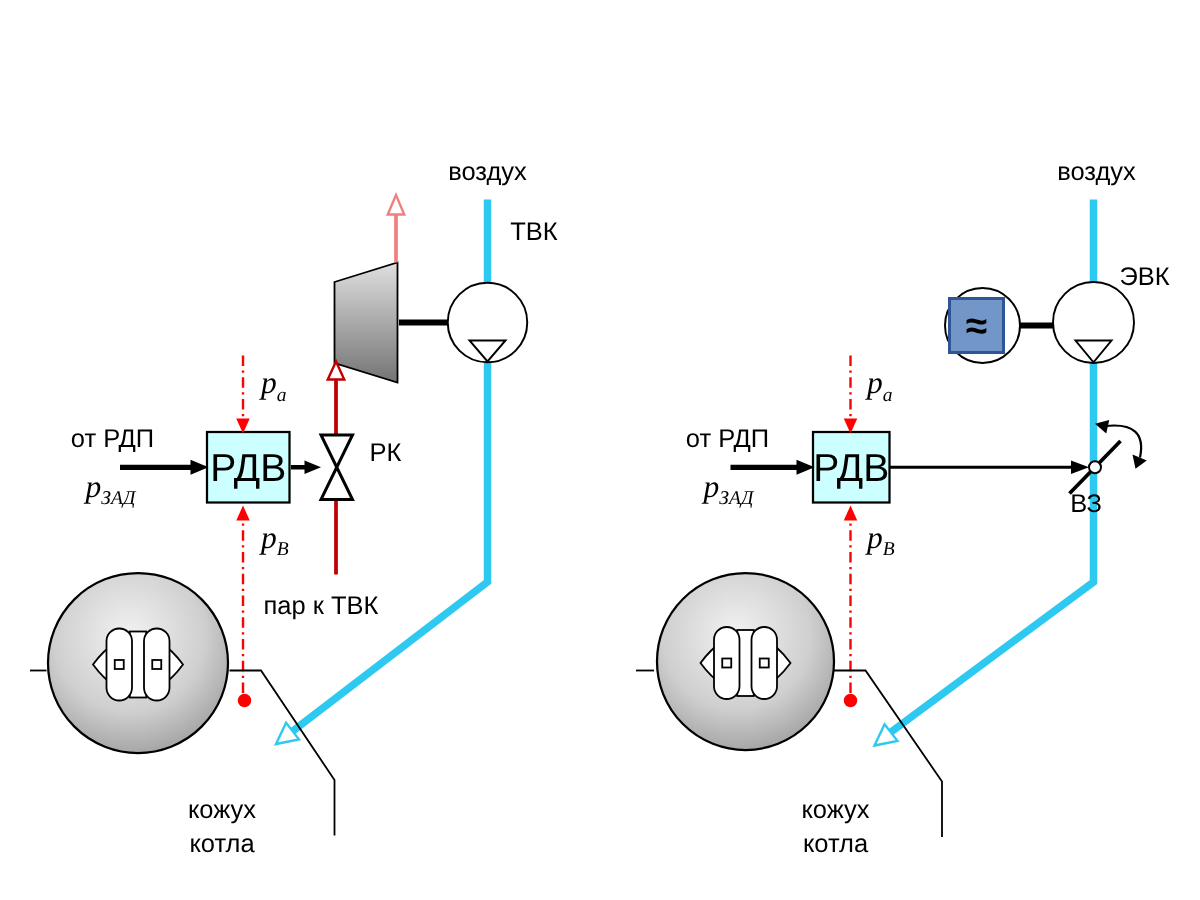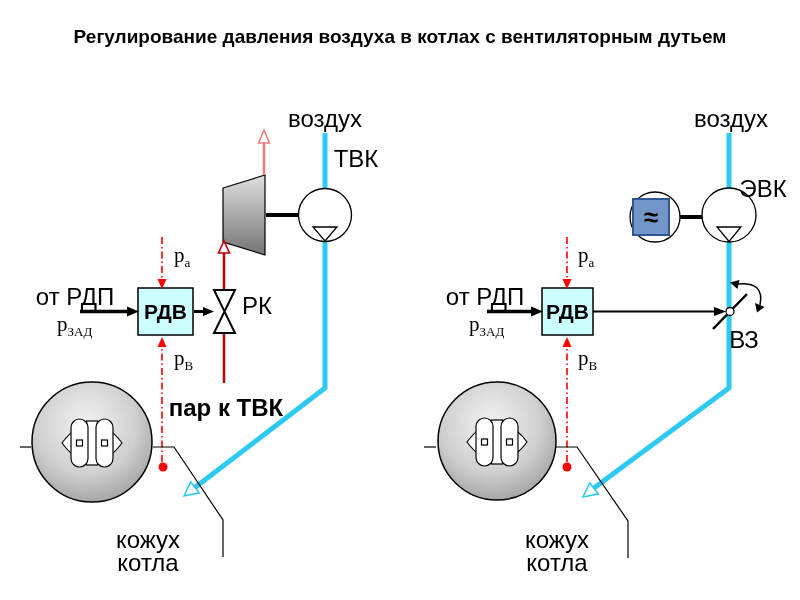--- a/index.html
+++ b/index.html
@@ -1,24 +1,24 @@
 <!DOCTYPE html>
 <html><head>
 <meta charset="utf-8">
 <style>
   html,body{margin:0;padding:0;background:#fff;}
   .canvas{position:relative;width:800px;height:600px;background:#fff;overflow:hidden;
           font-family:"Liberation Sans",sans-serif;color:#000;}
   .canvas svg{position:absolute;left:0;top:0;}
-  .lbl{position:absolute;font-size:24px;white-space:nowrap;line-height:1.15;}
+  .lbl{position:absolute;font-size:17px;white-space:nowrap;line-height:1.15;}
   .ctr{transform:translateX(-50%);text-align:center;}
   .title{position:absolute;top:26px;left:400px;transform:translateX(-50%);
          font-size:19px;font-weight:bold;white-space:nowrap;}
-  .boxlbl{position:absolute;font-size:21px;transform:translate(-50%,-50%);font-weight:bold;}
-  .plabel{position:absolute;font-family:"Liberation Serif",serif;
+  .boxlbl{position:absolute;font-size:26px;transform:translate(-50%,-50%);}
+  .plabel{position:absolute;font-family:"Liberation Serif",serif;font-style:italic;
           font-size:21px;white-space:nowrap;}
   .plabel sub{font-size:13px;line-height:0;}
   .two{line-height:23px;}
 </style>
 </head>
 <body>
 
 <div class="canvas">
 
 <svg width="800" height="600" viewBox="0 0 800 600">
@@ -115,39 +115,38 @@
       <rect x="71" y="419" width="17" height="48" rx="8.5" fill="#fff" stroke="#000" stroke-width="1.2"></rect>
       <rect x="96" y="419" width="17" height="48" rx="8.5" fill="#fff" stroke="#000" stroke-width="1.2"></rect>
       <rect x="76.5" y="440" width="6" height="6" fill="#fff" stroke="#000" stroke-width="1.2"></rect>
       <rect x="101.5" y="440" width="6" height="6" fill="#fff" stroke="#000" stroke-width="1.2"></rect>
     </g>
     <line x1="424" y1="447" x2="436" y2="447" stroke="#000" stroke-width="1.2"></line>
     <polyline points="556,447 577,447 628,521 628,558" fill="none" stroke="#000" stroke-width="1.2"></polyline>
   </g>
 </svg>
 
-<div class="title">Регулирование давления воздуха в котлах с вентиляторным дутьем</div>
 
 <div class="lbl ctr" style="left:325px;top:105px;">воздух</div>
 <div class="lbl ctr" style="left:356px;top:145px;">ТВК</div>
 <div class="lbl ctr" style="left:257px;top:292px;">РК</div>
-<div class="lbl ctr" style="left:226px;top:394px;font-weight:bold;">пар к ТВК</div>
+<div class="lbl ctr" style="left:214px;top:394px;">пар к ТВК</div>
 <div class="boxlbl" style="left:165.5px;top:312px;">РДВ</div>
 <div class="lbl ctr" style="left:75px;top:283px;">от РДП</div>
 <div class="plabel" style="left:57px;top:312px;"><span>p</span><sub>ЗАД</sub></div>
 <div class="plabel" style="left:174px;top:243px;"><span>p</span><sub>а</sub></div>
 <div class="plabel" style="left:174px;top:346px;"><span>p</span><sub>В</sub></div>
 <div class="lbl ctr two" style="left:148px;top:528px;">
   <div>кожух</div>
   <div>котла</div>
 </div>
 
 <div class="lbl ctr" style="left:731px;top:105px;">воздух</div>
 <div class="lbl ctr" style="left:763px;top:175px;">ЭВК</div>
-<div class="lbl ctr" style="left:744px;top:326px;">ВЗ</div>
+<div class="lbl ctr" style="left:724px;top:326px;">ВЗ</div>
 <div class="boxlbl" style="left:567.5px;top:312px;">РДВ</div>
 <div class="lbl ctr" style="left:485px;top:283px;">от РДП</div>
 <div class="plabel" style="left:469px;top:312px;"><span>p</span><sub>ЗАД</sub></div>
 <div class="plabel" style="left:578px;top:243px;"><span>p</span><sub>а</sub></div>
 <div class="plabel" style="left:578px;top:346px;"><span>p</span><sub>В</sub></div>
 <div class="lbl ctr two" style="left:557px;top:528px;">
   <div>кожух</div>
   <div>котла</div>
 </div>
 

